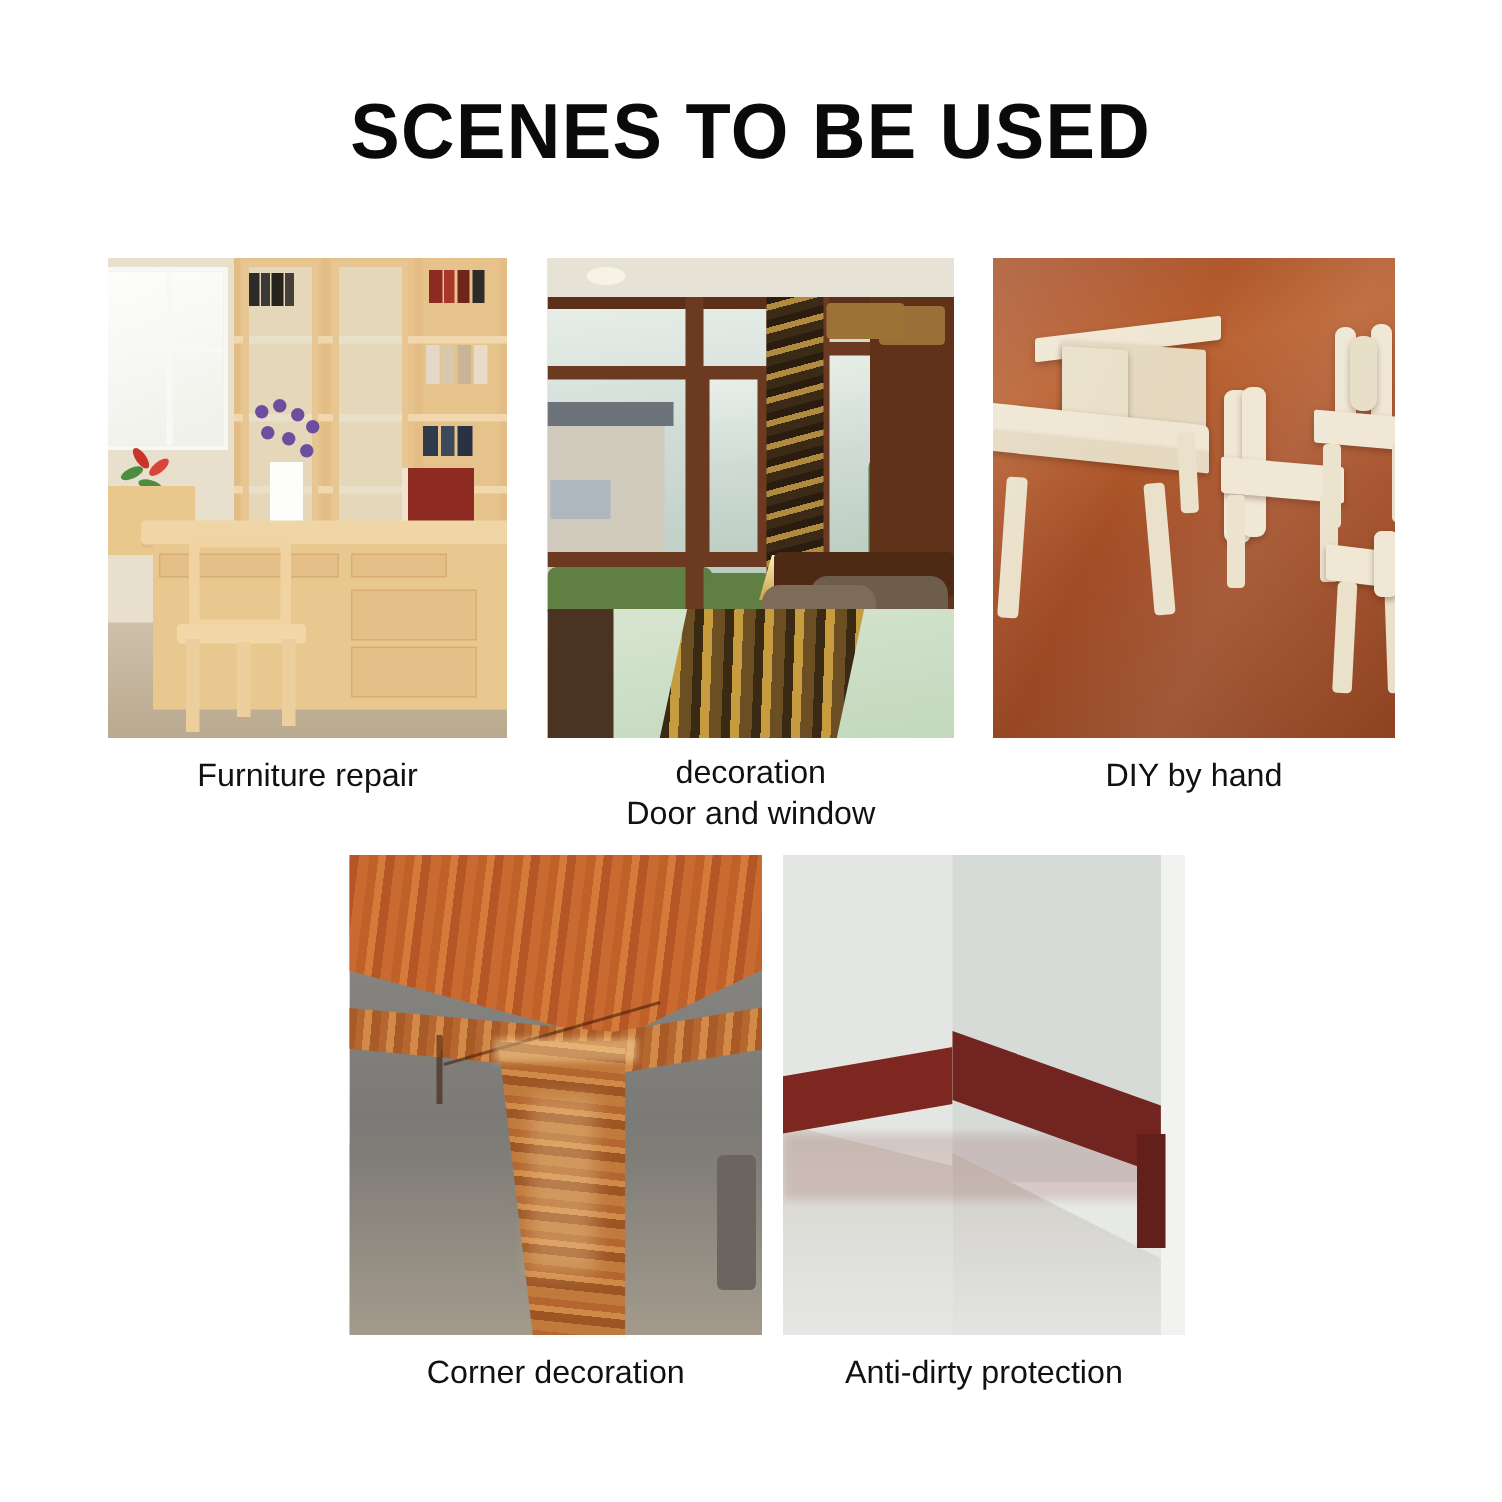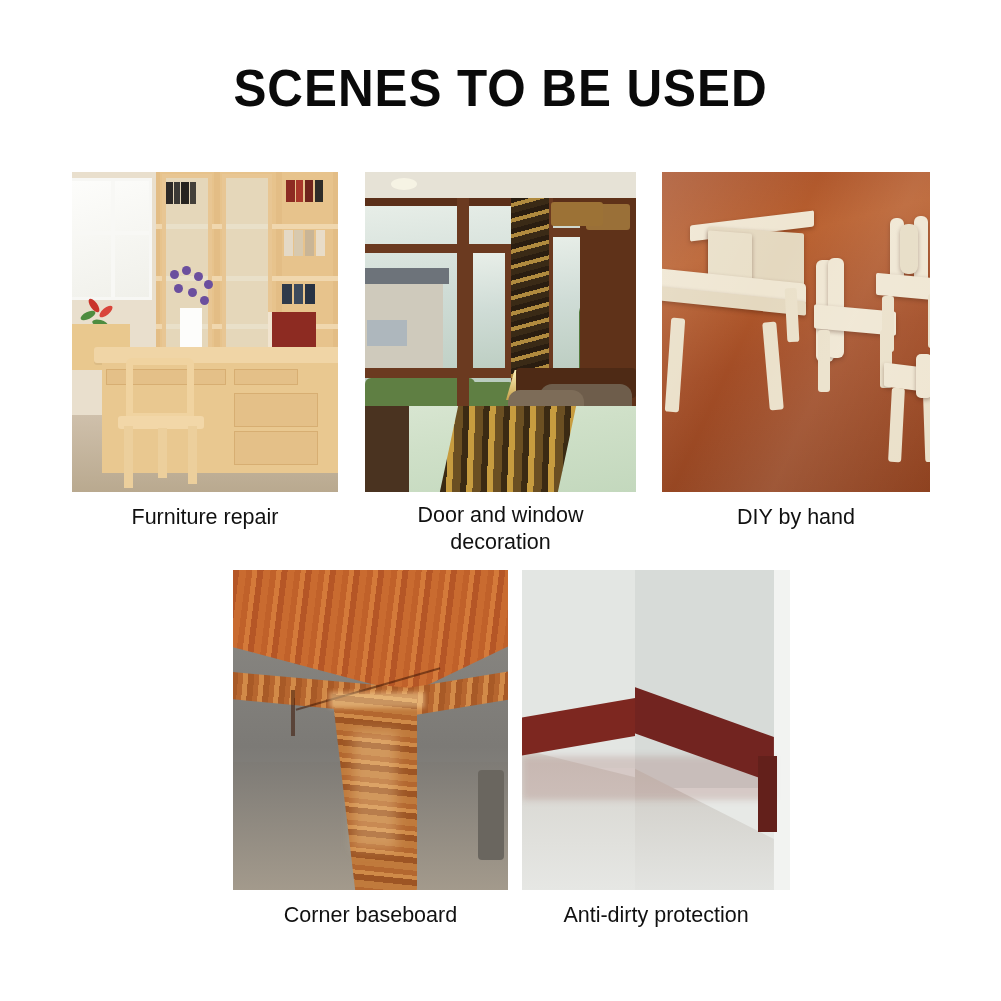--- a/index.html
+++ b/index.html
@@ -293,22 +293,22 @@
         <div class="headboard"></div>
         <div class="pillow" style="right:4px;top:212px;width:92px;height:34px;background:#6e5d4b"></div>
         <div class="pillow" style="right:52px;top:218px;width:76px;height:30px;background:#7d6c58"></div>
 
         <div class="bed"></div>
         <div class="bedfoot"></div>
         <div class="runner"></div>
       </div>
     </div>
     <div class="caption">
+      <div>decoration</div>
       <div>Door and window</div>
-      <div>decoration</div>
     </div>
   </div>
 
   <div class="card" id="card3">
     <div class="thumb">
       <div class="s3">
 
         <div class="pc" style="left:28px;top:46px;width:124px;height:16px;transform:skewY(-7deg)"></div>
         <div class="pc side" style="left:46px;top:58px;width:96px;height:74px;transform:skewY(4deg)"></div>
         <div class="pc" style="left:46px;top:60px;width:44px;height:70px;background:#e9dfc8;transform:skewY(4deg)"></div>
@@ -350,21 +350,21 @@
         <div class="farleg"></div>
         <div class="topsurf"></div>
         <div class="bevel"></div>
         <div class="leg"></div>
         <div class="dkline" style="left:60px;top:118px;width:150px;height:2px;transform:rotate(-16deg)"></div>
         <div class="dkline" style="left:58px;top:120px;width:4px;height:46px"></div>
         <div class="hl" style="left:96px;top:122px;width:96px;height:16px"></div>
         <div class="hl" style="left:120px;top:160px;width:44px;height:120px;filter:blur(6px);background:rgba(255,230,180,.28)"></div>
       </div>
     </div>
-    <div class="caption">Corner baseboard</div>
+    <div class="caption">Corner decoration</div>
   </div>
 
   <div class="card" id="card5">
     <div class="thumb">
       <div class="s5">
         <div class="wallL"></div>
         <div class="wallR"></div>
         <div class="wallEdge"></div>
         <div class="floorL"></div>
         <div class="floorR"></div>

